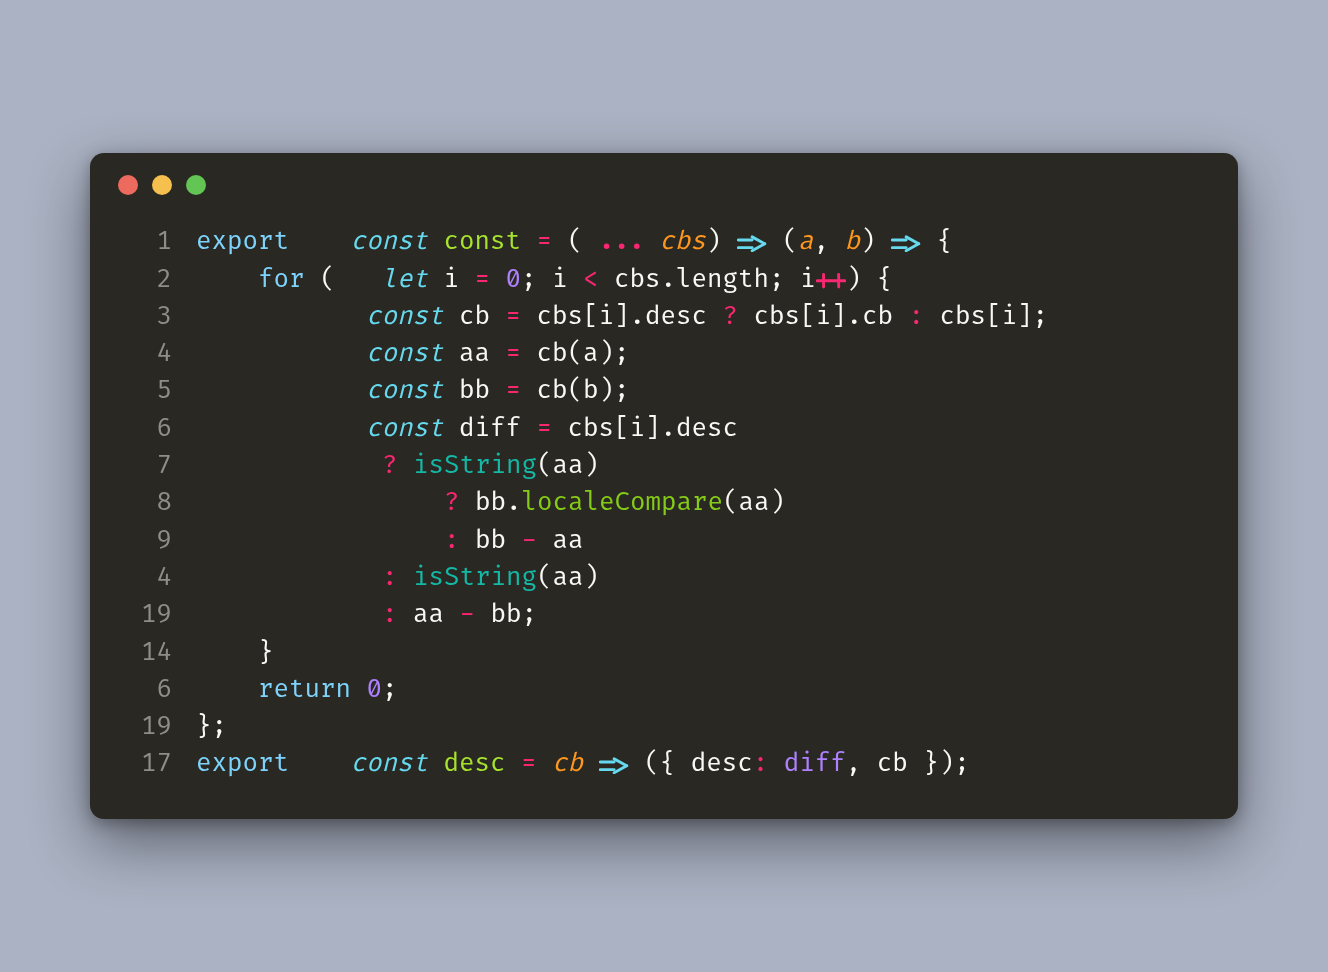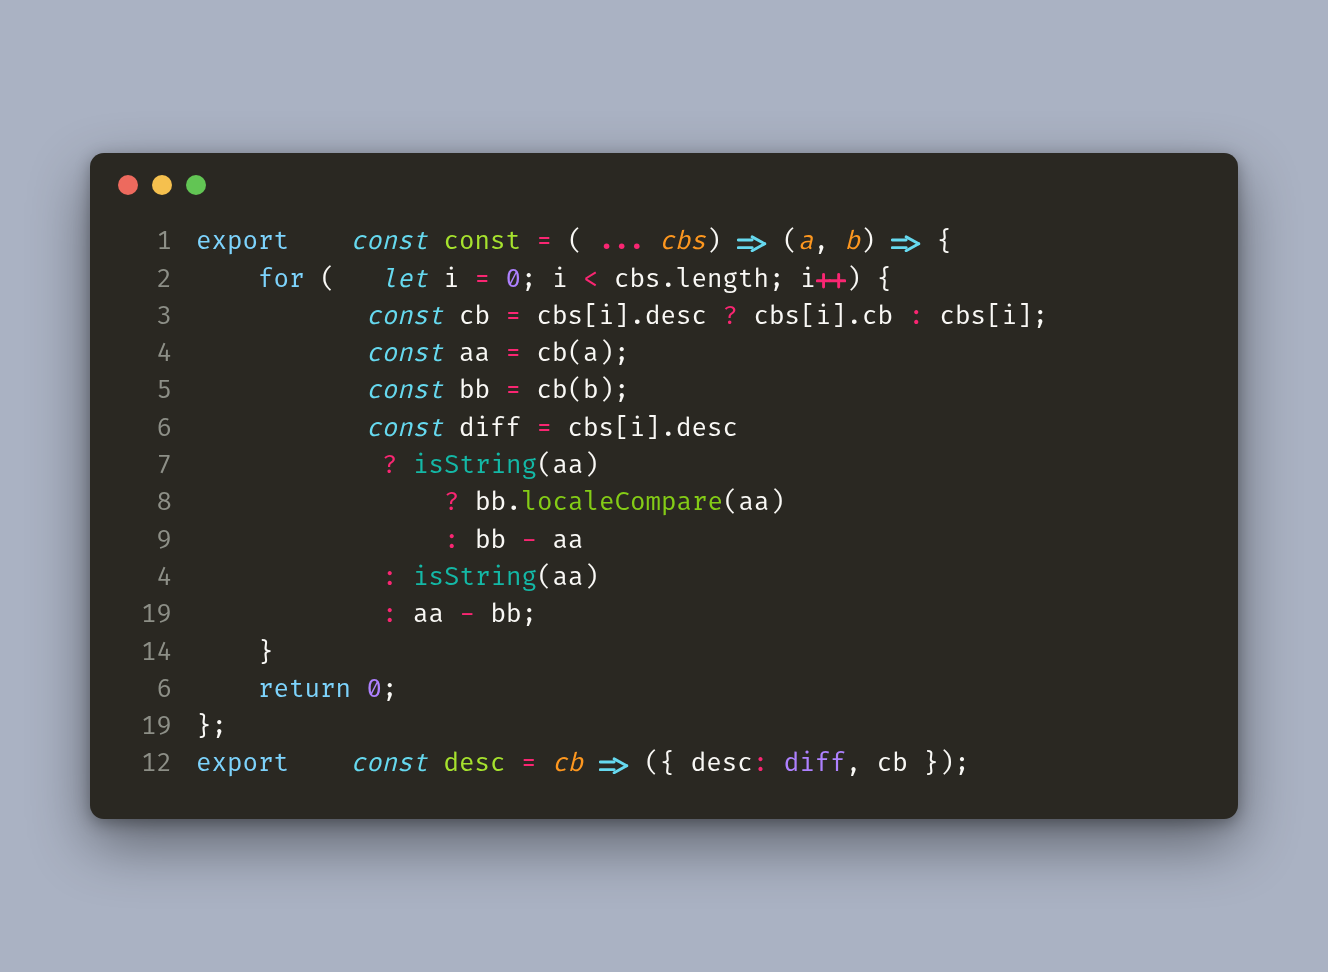--- a/index.html
+++ b/index.html
@@ -121,21 +121,21 @@
         <div class="line"><span class="gutter">5</span><span class="code">        <span class="kw-decl">const</span> <span class="var">bb</span> <span class="op-main">=</span> <span class="var">cb</span><span class="punct">(</span><span class="var">b</span><span class="punct">)</span><span class="punct">;</span></span></div>
         <div class="line"><span class="gutter">6</span><span class="code">        <span class="kw-decl">const</span> <span class="var">diff</span> <span class="op-main">=</span> <span class="var">cbs</span><span class="punct">[</span><span class="var">i</span><span class="punct">]</span><span class="punct">.</span><span class="var">desc</span></span></div>
         <div class="line"><span class="gutter">7</span><span class="code">            <span class="op-main">?</span> <span class="call">isString</span><span class="punct">(</span><span class="var">aa</span><span class="punct">)</span></span></div>
         <div class="line"><span class="gutter">8</span><span class="code">                <span class="op-main">?</span> <span class="var">bb</span><span class="punct">.</span><span class="method">localeCompare</span><span class="punct">(</span><span class="var">aa</span><span class="punct">)</span></span></div>
         <div class="line"><span class="gutter">9</span><span class="code">                <span class="op-main">:</span> <span class="var">bb</span> <span class="op-main">-</span> <span class="var">aa</span></span></div>
         <div class="line"><span class="gutter">4</span><span class="code">            <span class="op-main">:</span> <span class="call">isString</span><span class="punct">(</span><span class="var">aa</span><span class="punct">)</span></span></div>
         <div class="line"><span class="gutter">19</span><span class="code">            <span class="op-main">:</span> <span class="var">aa</span> <span class="op-main">-</span> <span class="var">bb</span><span class="punct">;</span></span></div>
         <div class="line"><span class="gutter">14</span><span class="code">    <span class="punct">}</span></span></div>
         <div class="line"><span class="gutter">6</span><span class="code">    <span class="kw-export">return</span> <span class="num">0</span><span class="punct">;</span></span></div>
         <div class="line"><span class="gutter">19</span><span class="code"><span class="punct">}</span><span class="punct">;</span></span></div>
-        <div class="line"><span class="gutter">12</span><span class="code"><span class="kw-export">export</span> <span class="kw-decl">const</span> <span class="ident-decl">desc</span> <span class="op-main">=</span> <span class="param">cb</span> <span class="arrow"><svg class="arrow-glyph" viewBox="0 0 24 14">
+        <div class="line"><span class="gutter">17</span><span class="code"><span class="kw-export">export</span> <span class="kw-decl">const</span> <span class="ident-decl">desc</span> <span class="op-main">=</span> <span class="param">cb</span> <span class="arrow"><svg class="arrow-glyph" viewBox="0 0 24 14">
                 <line x1="1" y1="4" x2="12" y2="4" stroke="#66d9ef" stroke-width="2.3" stroke-linecap="round"></line>
                 <line x1="1" y1="10" x2="12" y2="10" stroke="#66d9ef" stroke-width="2.3" stroke-linecap="round"></line>
                 <line x1="12" y1="1.5" x2="22" y2="7" stroke="#66d9ef" stroke-width="2.3" stroke-linecap="round"></line>
                 <line x1="12" y1="12.5" x2="22" y2="7" stroke="#66d9ef" stroke-width="2.3" stroke-linecap="round"></line>
               </svg></span> <span class="punct">(</span><span class="punct">{</span> <span class="var">desc</span><span class="op-main">:</span> <span class="num">diff</span><span class="punct">,</span> <span class="var">cb</span> <span class="punct">}</span><span class="punct">)</span><span class="punct">;</span></span></div>
       </div>
   </div>
 </div>
 
 </body></html>

